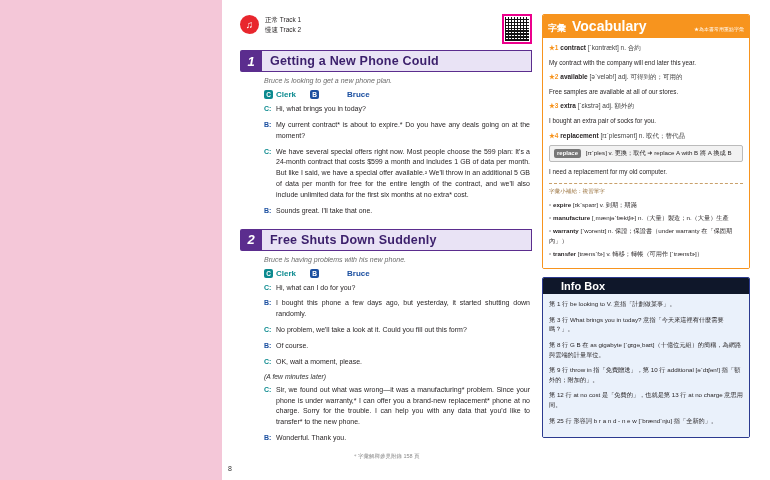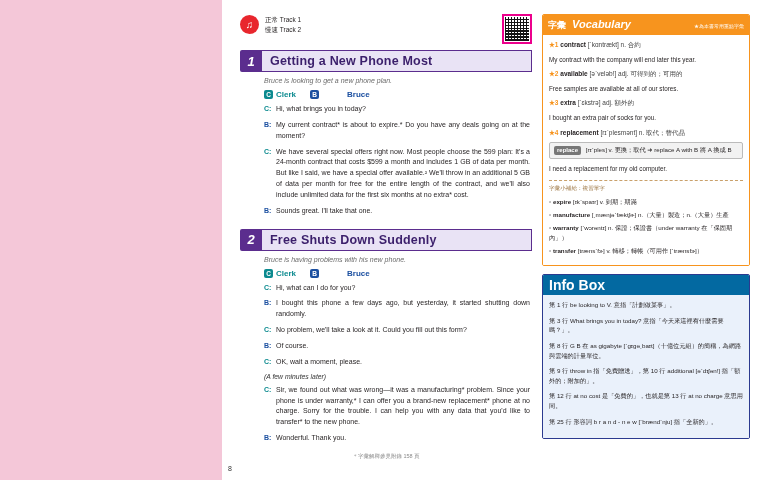--- a/index.html
+++ b/index.html
@@ -85,21 +85,21 @@
     font-size:5.5px;color:#8a8a8a;
   }
 
   
   .vocab-box{border:1px solid #f7941e;border-radius:2px;overflow:hidden;}
   .vocab-head{
     background:#f7941e;color:#fff;display:flex;align-items:baseline;gap:6px;
     padding:3px 5px;
   }
   .vocab-head .zh{font-size:9px;font-weight:bold;}
-  .vocab-head .en{font-size:11px;font-style:italic;font-weight:bold;}
+  .vocab-head .en{font-size:14px;font-weight:bold;}
   .vocab-head .note{margin-left:auto;font-size:5px;opacity:.95;}
   .vocab-body{padding:5px 6px 6px 6px;background:#fff;}
   .ventry{font-size:6.5px;line-height:1.5;margin-bottom:5px;}
   .ventry .star{color:#f7941e;font-weight:bold;}
   .ventry .w{font-weight:bold;}
   .ventry .ph{color:#444;}
   .vex{font-size:6.3px;line-height:1.5;margin:2px 0 5px 0;}
   .repl{
     border:1px solid #bbb;background:#f2f2f2;border-radius:2px;
     padding:3px 4px;font-size:6.2px;line-height:1.45;margin:3px 0 5px 0;
@@ -107,21 +107,21 @@
   .repl .lbl{
     display:inline-block;background:#777;color:#fff;font-size:6px;font-weight:bold;
     padding:0 3px;border-radius:2px;margin-right:3px;
   }
   .vdiv{border-top:1px dashed #c9a06a;margin:6px 0 4px 0;}
   .vsub{font-size:5.6px;color:#9b7440;margin-bottom:4px;}
   .vmini{font-size:6.2px;line-height:1.5;margin-bottom:4px;}
   .vmini .w{font-weight:bold;}
 
   .info-box{margin-top:8px;border:1px solid #2b3a8f;border-radius:2px;overflow:hidden;}
-  .info-head{background:#0369a1;color:#fff;font-size:14px;font-weight:bold;padding:2px 6px;}
+  .info-head{background:#0f172a;color:#fff;font-size:11px;font-weight:bold;padding:2px 18px;}
   .info-body{background:#eaf1fb;padding:5px 6px 6px 6px;}
   .inote{font-size:6.2px;line-height:1.55;margin-bottom:6px;}
   .pagenum{
     position:absolute;left:6px;bottom:8px;font-size:7px;color:#333;
   }
   .leftband{position:absolute;left:0;top:0;width:14px;height:480px;background:#ffffff;}
 </style>
 </head>
 <body>
 
@@ -138,21 +138,21 @@
             <div>正常 Track 1</div>
             <div>慢速 Track 2</div>
           </div>
           <div class="qr">
               <div class="qr-inner"></div>
             </div>
         </div>
 
         <div class="unit unit1">
           <div class="unit-num">1</div>
-          <div class="unit-title">Getting a New Phone Most</div>
+          <div class="unit-title">Getting a New Phone Could</div>
         </div>
         <div class="intro">Bruce is looking to get a new phone plan.</div>
 
         <div class="speakers">
           <div class="sp sp-c">
             <span class="tag tag-c">C</span>
             <span>Clerk</span>
           </div>
           <div class="sp sp-b">
             <span class="tag tag-b">B</span>

